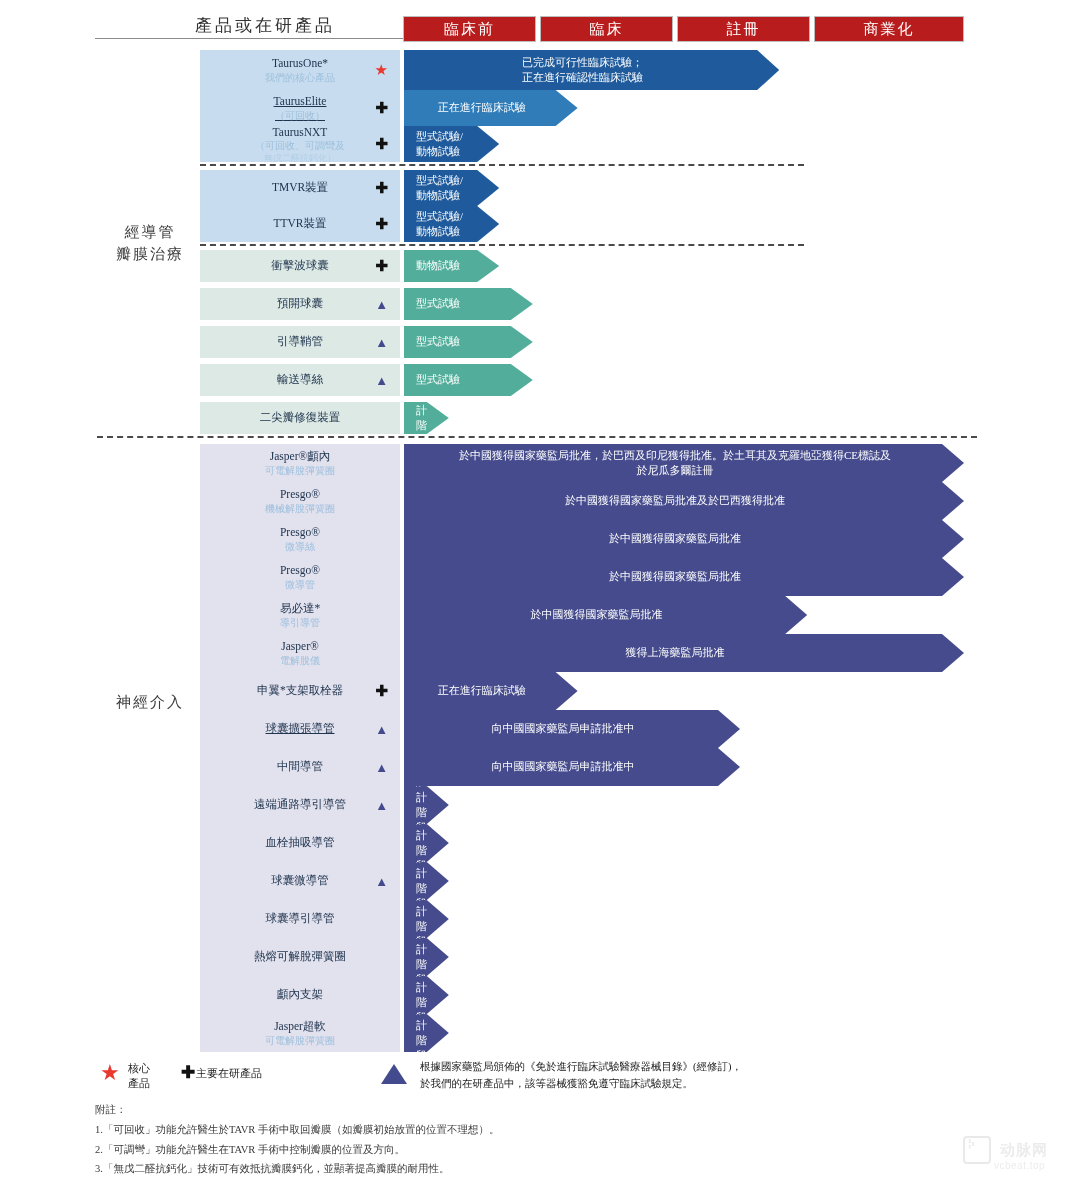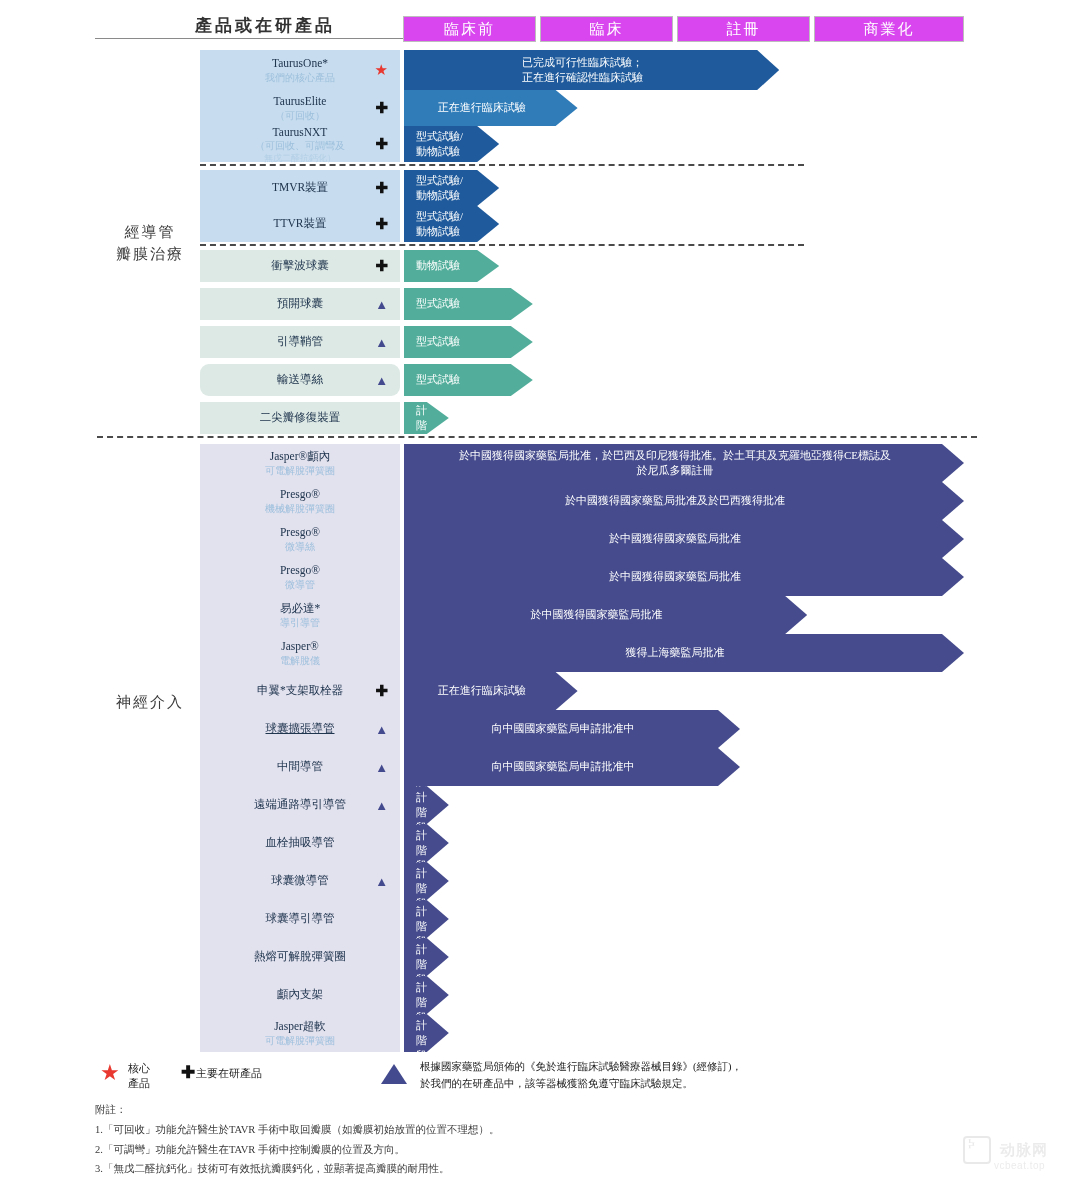--- a/index.html
+++ b/index.html
@@ -6,28 +6,28 @@
   body{
     width:1080px;height:1188px;position:relative;overflow:hidden;
     font-family:"Liberation Serif","DejaVu Serif",serif;
     color:#222;
   }
   .canvas{position:absolute;left:0;top:0;width:1080px;height:1188px;}
 
   
   .hdr-title{
     position:absolute;left:140px;top:14px;width:250px;
-    font-size:17px;letter-spacing:3px;color:#333;text-align:center;font-weight:bold;
+    font-size:17px;letter-spacing:3px;color:#333;text-align:center;
   }
   .hdr-rule{
     position:absolute;left:95px;top:38px;width:310px;height:1px;background:#8a8a8a;
   }
   .stage{
     position:absolute;top:17px;height:24px;
-    background:#d946ef;color:#ffffff;font-size:15px;letter-spacing:2px;
+    background:#b91c1c;color:#ffffff;font-size:15px;letter-spacing:2px;
     display:flex;align-items:center;justify-content:center;
     box-shadow:0 0 0 1px #bdbdbd;
   }
   .st0{left:404px;width:131px;}
   .st1{left:541px;width:131px;}
   .st2{left:678px;width:131px;}
   .st3{left:815px;width:148px;}
 
   
   .grp-label{
@@ -132,21 +132,21 @@
       <div class="row" style="top: 50px; height: 40px; width: 764px;">
         <div class="namebox nb-blue" style="height:40px;">
            <span class="txt"><span>TaurusOne*</span><span class="sub">我們的核心產品</span></span>
            <span class="marker m-star">★</span>
          </div>
          <div class="bar bar-blue arrow " style="left:204px;width:375.20000000000005px;height:40px;">
            <span class="blabel">已完成可行性臨床試驗；<br>正在進行確認性臨床試驗</span>
          </div>
       </div>
       <div class="row" style="top: 90px; height: 36px; width: 764px;">
-        <div class="namebox nb-blue" style="height:36px;">
+        <div class="namebox nb-blue" style="height:36px;text-decoration:underline;">
            <span class="txt"><span>TaurusElite</span><span class="sub">（可回收）</span></span>
            <span class="marker m-cross">✚</span>
          </div>
          <div class="bar bar-blue-l arrow " style="left:204px;width:173.6px;height:36px;">
            <span class="blabel">正在進行臨床試驗</span>
          </div>
       </div>
       <div class="row" style="top: 126px; height: 36px; width: 764px;">
         <div class="namebox nb-blue" style="height:36px;">
            <span class="txt"><span>TaurusNXT</span><span class="sub">（可回收、可調彎及</span><span class="sub2">無戊二醛抗鈣化）</span></span>
@@ -195,21 +195,21 @@
       <div class="row" style="top: 326px; height: 32px; width: 764px;">
         <div class="namebox nb-green" style="height:32px;">
            <span class="txt"><span>引導鞘管</span></span>
            <span class="marker m-tri">▲</span>
          </div>
          <div class="bar bar-green arrow leftlab" style="left:204px;width:128.8px;height:32px;">
            <span class="blabel">型式試驗</span>
          </div>
       </div>
       <div class="row" style="top: 364px; height: 32px; width: 764px;">
-        <div class="namebox nb-green" style="height:32px;border-radius:9px;">
+        <div class="namebox nb-green" style="height:32px;">
            <span class="txt"><span>輸送導絲</span></span>
            <span class="marker m-tri">▲</span>
          </div>
          <div class="bar bar-green arrow leftlab" style="left:204px;width:128.8px;height:32px;">
            <span class="blabel">型式試驗</span>
          </div>
       </div>
       <div class="row" style="top: 402px; height: 32px; width: 764px; padding-left: 14px;">
         <div class="namebox nb-green" style="height:32px;">
            <span class="txt"><span>二尖瓣修復裝置</span></span>

